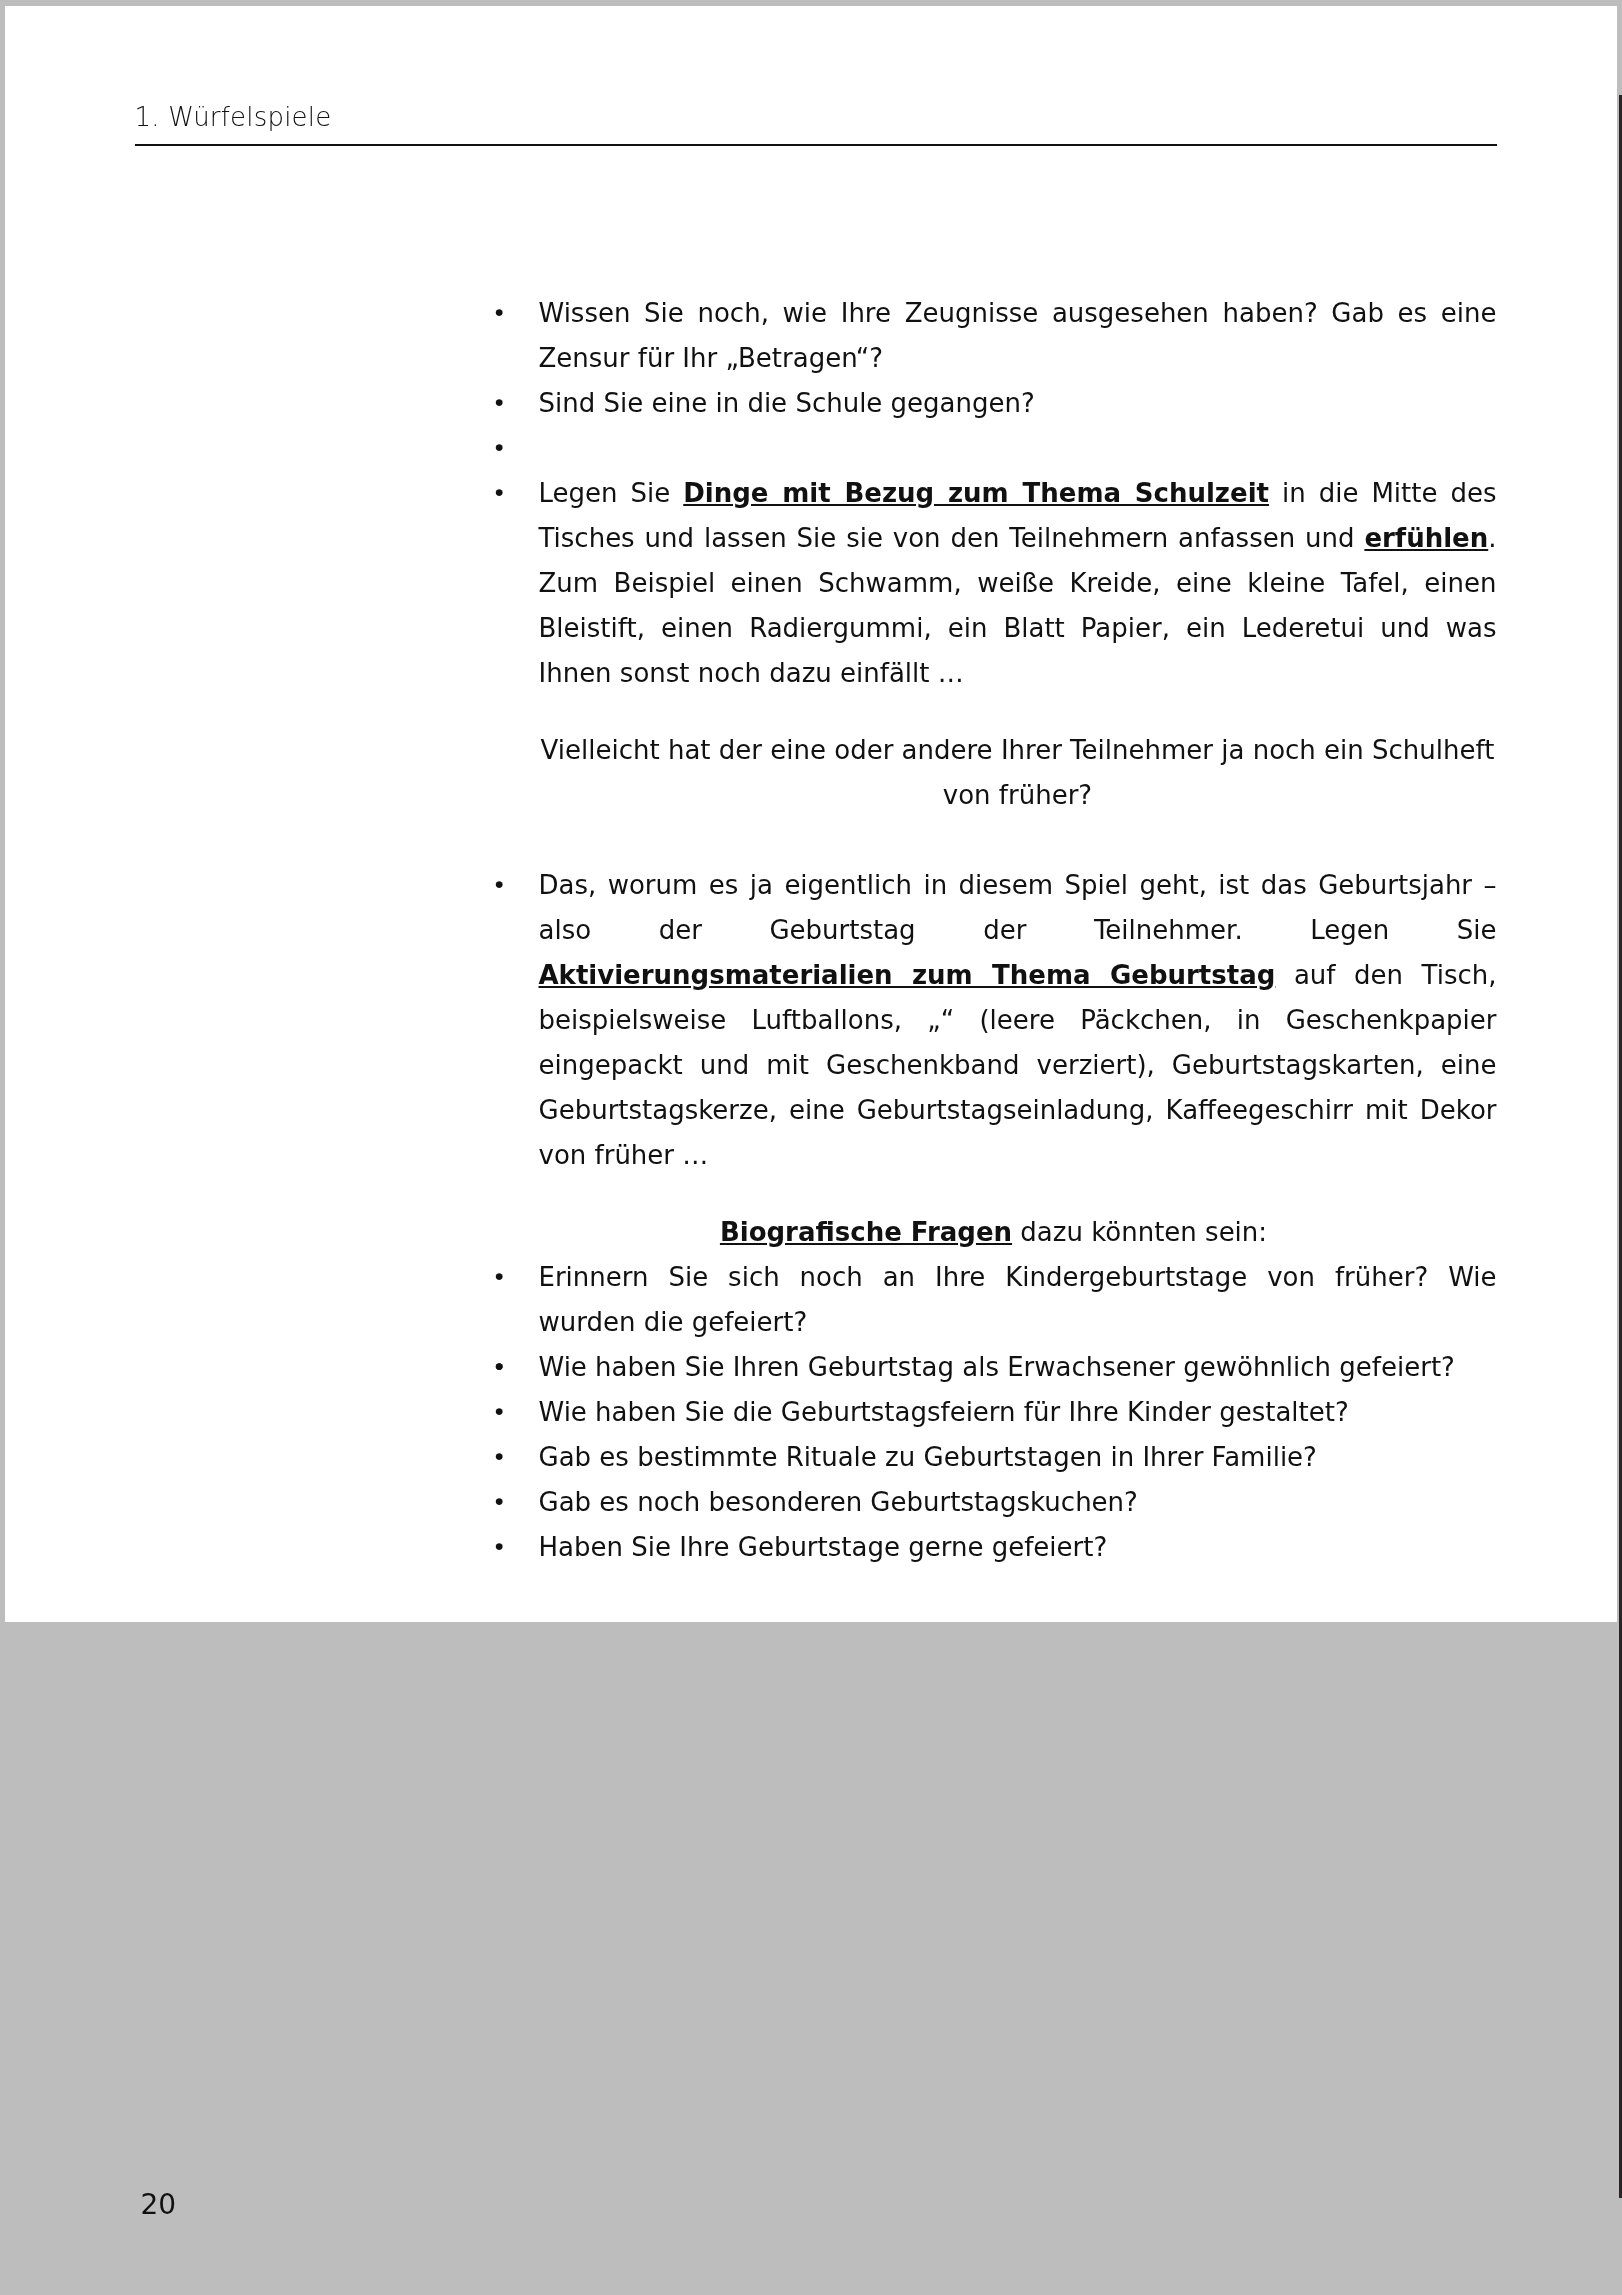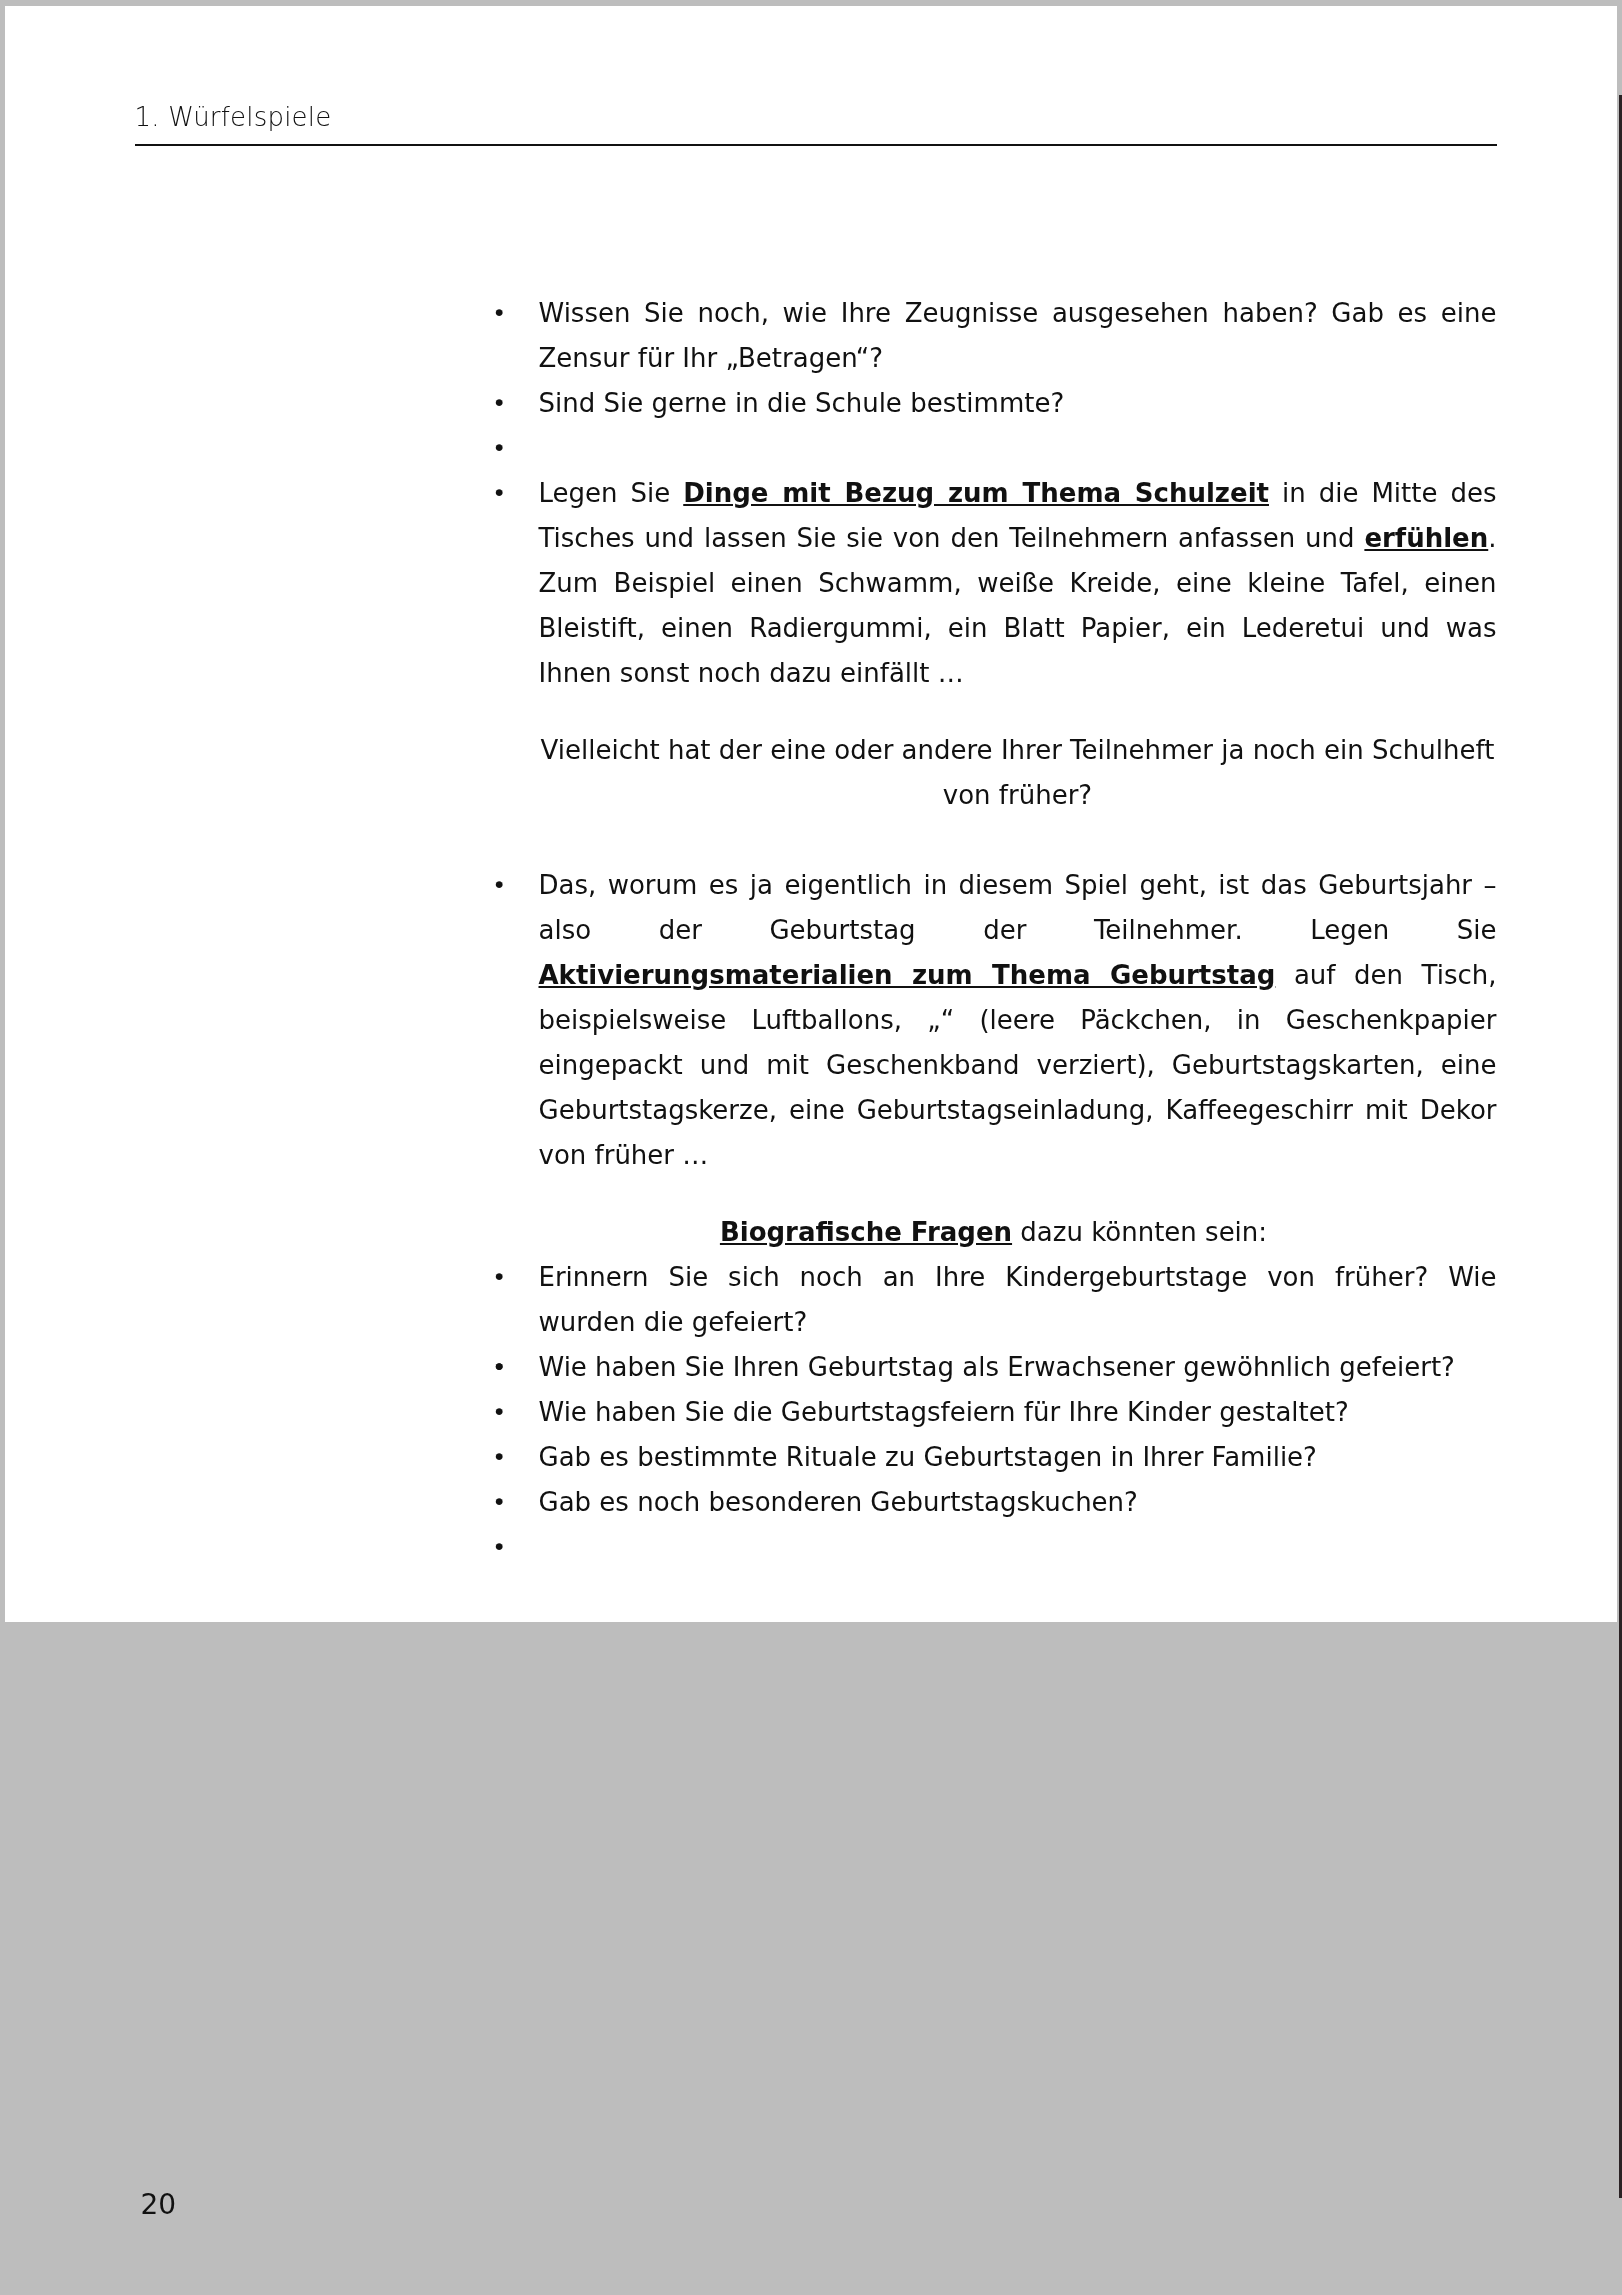--- a/index.html
+++ b/index.html
@@ -83,21 +83,21 @@
 
   <div class="content">
 
     <ul class="bl">
       <li>
         <span class="bullet">•</span>
         <span>Wissen Sie noch, wie Ihre Zeugnisse ausgesehen haben? Gab es eine Zensur für Ihr „Betragen“?</span>
       </li>
       <li>
         <span class="bullet">•</span>
-        <span>Sind Sie gerne in die Schule bestimmte?</span>
+        <span>Sind Sie eine in die Schule gegangen?</span>
       </li>
       <li>
         <span class="bullet">•</span>
       </li>
     </ul>
 
     <div class="gap-line"></div>
 
     <ul class="bl">
       <li>
@@ -142,20 +142,21 @@
       <li>
         <span class="bullet">•</span>
         <span>Gab es bestimmte Rituale zu Geburtstagen in Ihrer Familie?</span>
       </li>
       <li>
         <span class="bullet">•</span>
         <span>Gab es noch besonderen Geburtstagskuchen?</span>
       </li>
       <li>
         <span class="bullet">•</span>
+        <span>Haben Sie Ihre Geburtstage gerne gefeiert?</span>
       </li>
     </ul>
   </div>
 
   <div class="page-number">20</div>
 </div>
 
 <div class="edge-line"></div>
 
 

